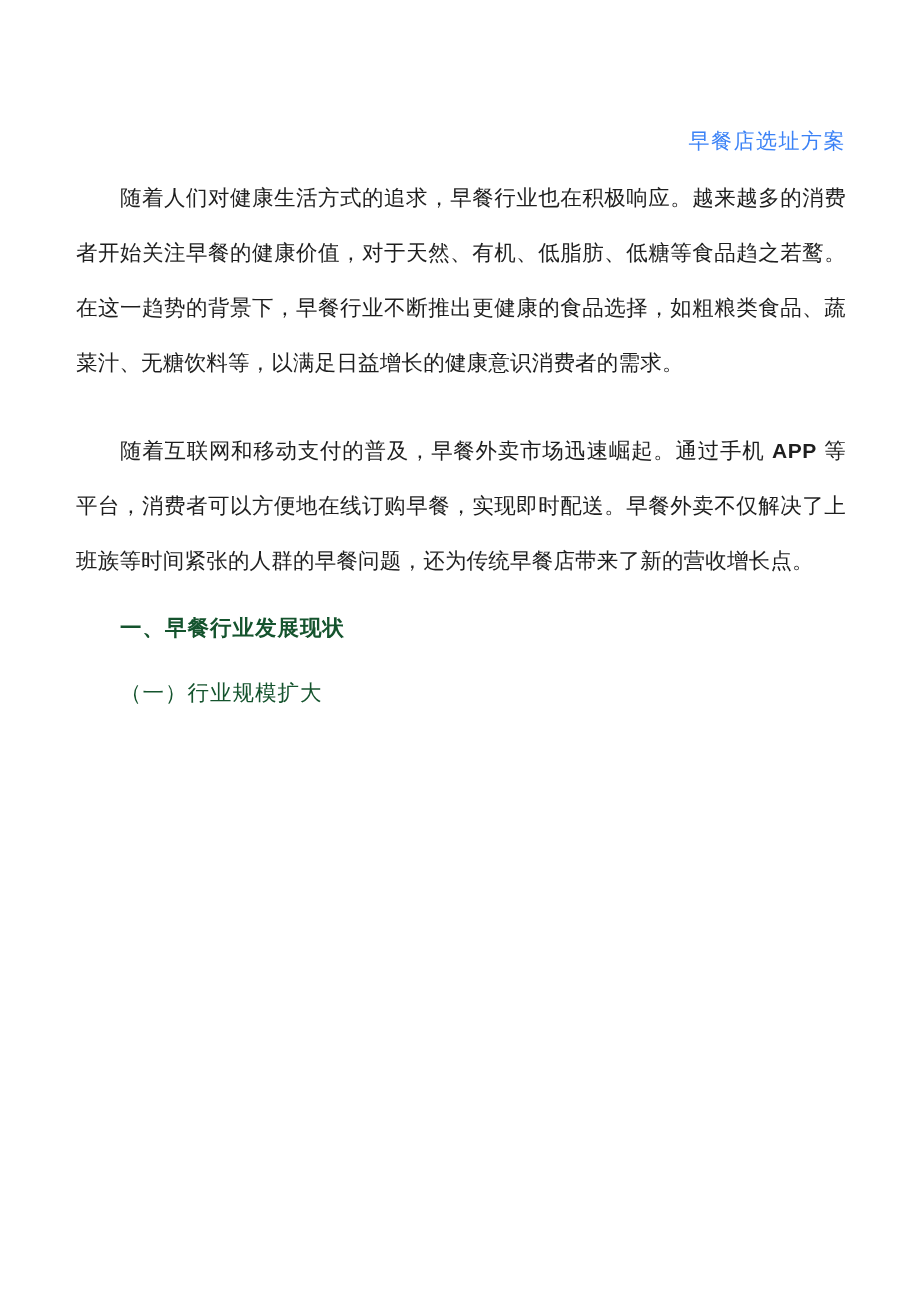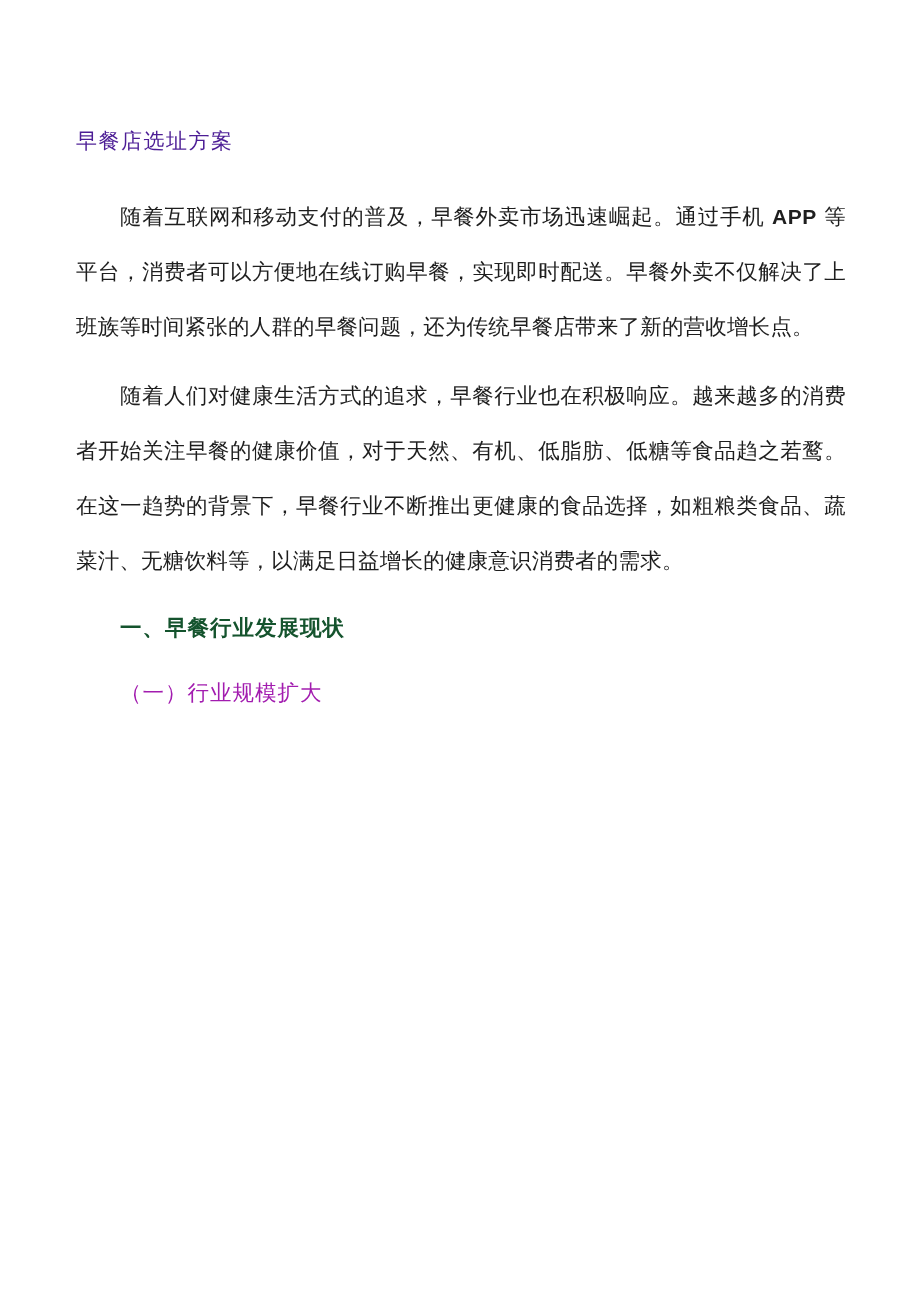--- a/index.html
+++ b/index.html
@@ -21,25 +21,25 @@
   }
 
   .content {
     position: absolute;
     left: 76px;
     top: 0;
     width: 770px;
   }
 
   .doc-title {
-    text-align: left;
+    text-align: right;
     font-size: 21px;
     line-height: 30px;
     letter-spacing: 1.5px;
-    color: #4c1d95;
+    color: #3b82f6;
     margin: 0;
     padding-top: 126px;
     font-weight: normal;
     font-family: "DejaVu Sans", "Liberation Sans", sans-serif;
   }
 
   .para {
     font-size: 21.5px;
     line-height: 55px;
     letter-spacing: 0.2px;
@@ -70,37 +70,37 @@
     margin: 0;
     margin-top: 12px;
     font-weight: bold;
   }
 
   .heading-2 {
     font-size: 21.5px;
     line-height: 55px;
     letter-spacing: 1px;
     text-indent: 44px;
-    color: #a21caf;
+    color: #14532d;
     margin: 0;
     margin-top: 10px;
     font-weight: normal;
   }
 </style>
 </head>
 <body>
 
 <div class="page">
   <div class="content">
 
     <div class="doc-title">早餐店选址方案</div>
 
+    <p class="para para-gap">随着人们对健康生活方式的追求，早餐行业也在积极响应。越来越多的消费者开始关注早餐的健康价值，对于天然、有机、低脂肪、低糖等食品趋之若鹜。在这一趋势的背景下，早餐行业不断推出更健康的食品选择，如粗粮类食品、蔬菜汁、无糖饮料等，以满足日益增长的健康意识消费者的需求。</p>
+
     <p class="para para-gap-first"><span>随着互联网和移动支付的普及，早餐外卖市场迅速崛起。通过手机 </span><span class="latin">APP</span><span> 等平台，消费者可以方便地在线订购早餐，实现即时配送。早餐外卖不仅解决了上班族等时间紧张的人群的早餐问题，还为传统早餐店带来了新的营收增长点。</span></p>
-
-    <p class="para para-gap">随着人们对健康生活方式的追求，早餐行业也在积极响应。越来越多的消费者开始关注早餐的健康价值，对于天然、有机、低脂肪、低糖等食品趋之若鹜。在这一趋势的背景下，早餐行业不断推出更健康的食品选择，如粗粮类食品、蔬菜汁、无糖饮料等，以满足日益增长的健康意识消费者的需求。</p>
 
 
 
     <div class="heading-1">一、早餐行业发展现状</div>
 
     <div class="heading-2">（一）行业规模扩大</div>
 
   </div>
 </div>
 

